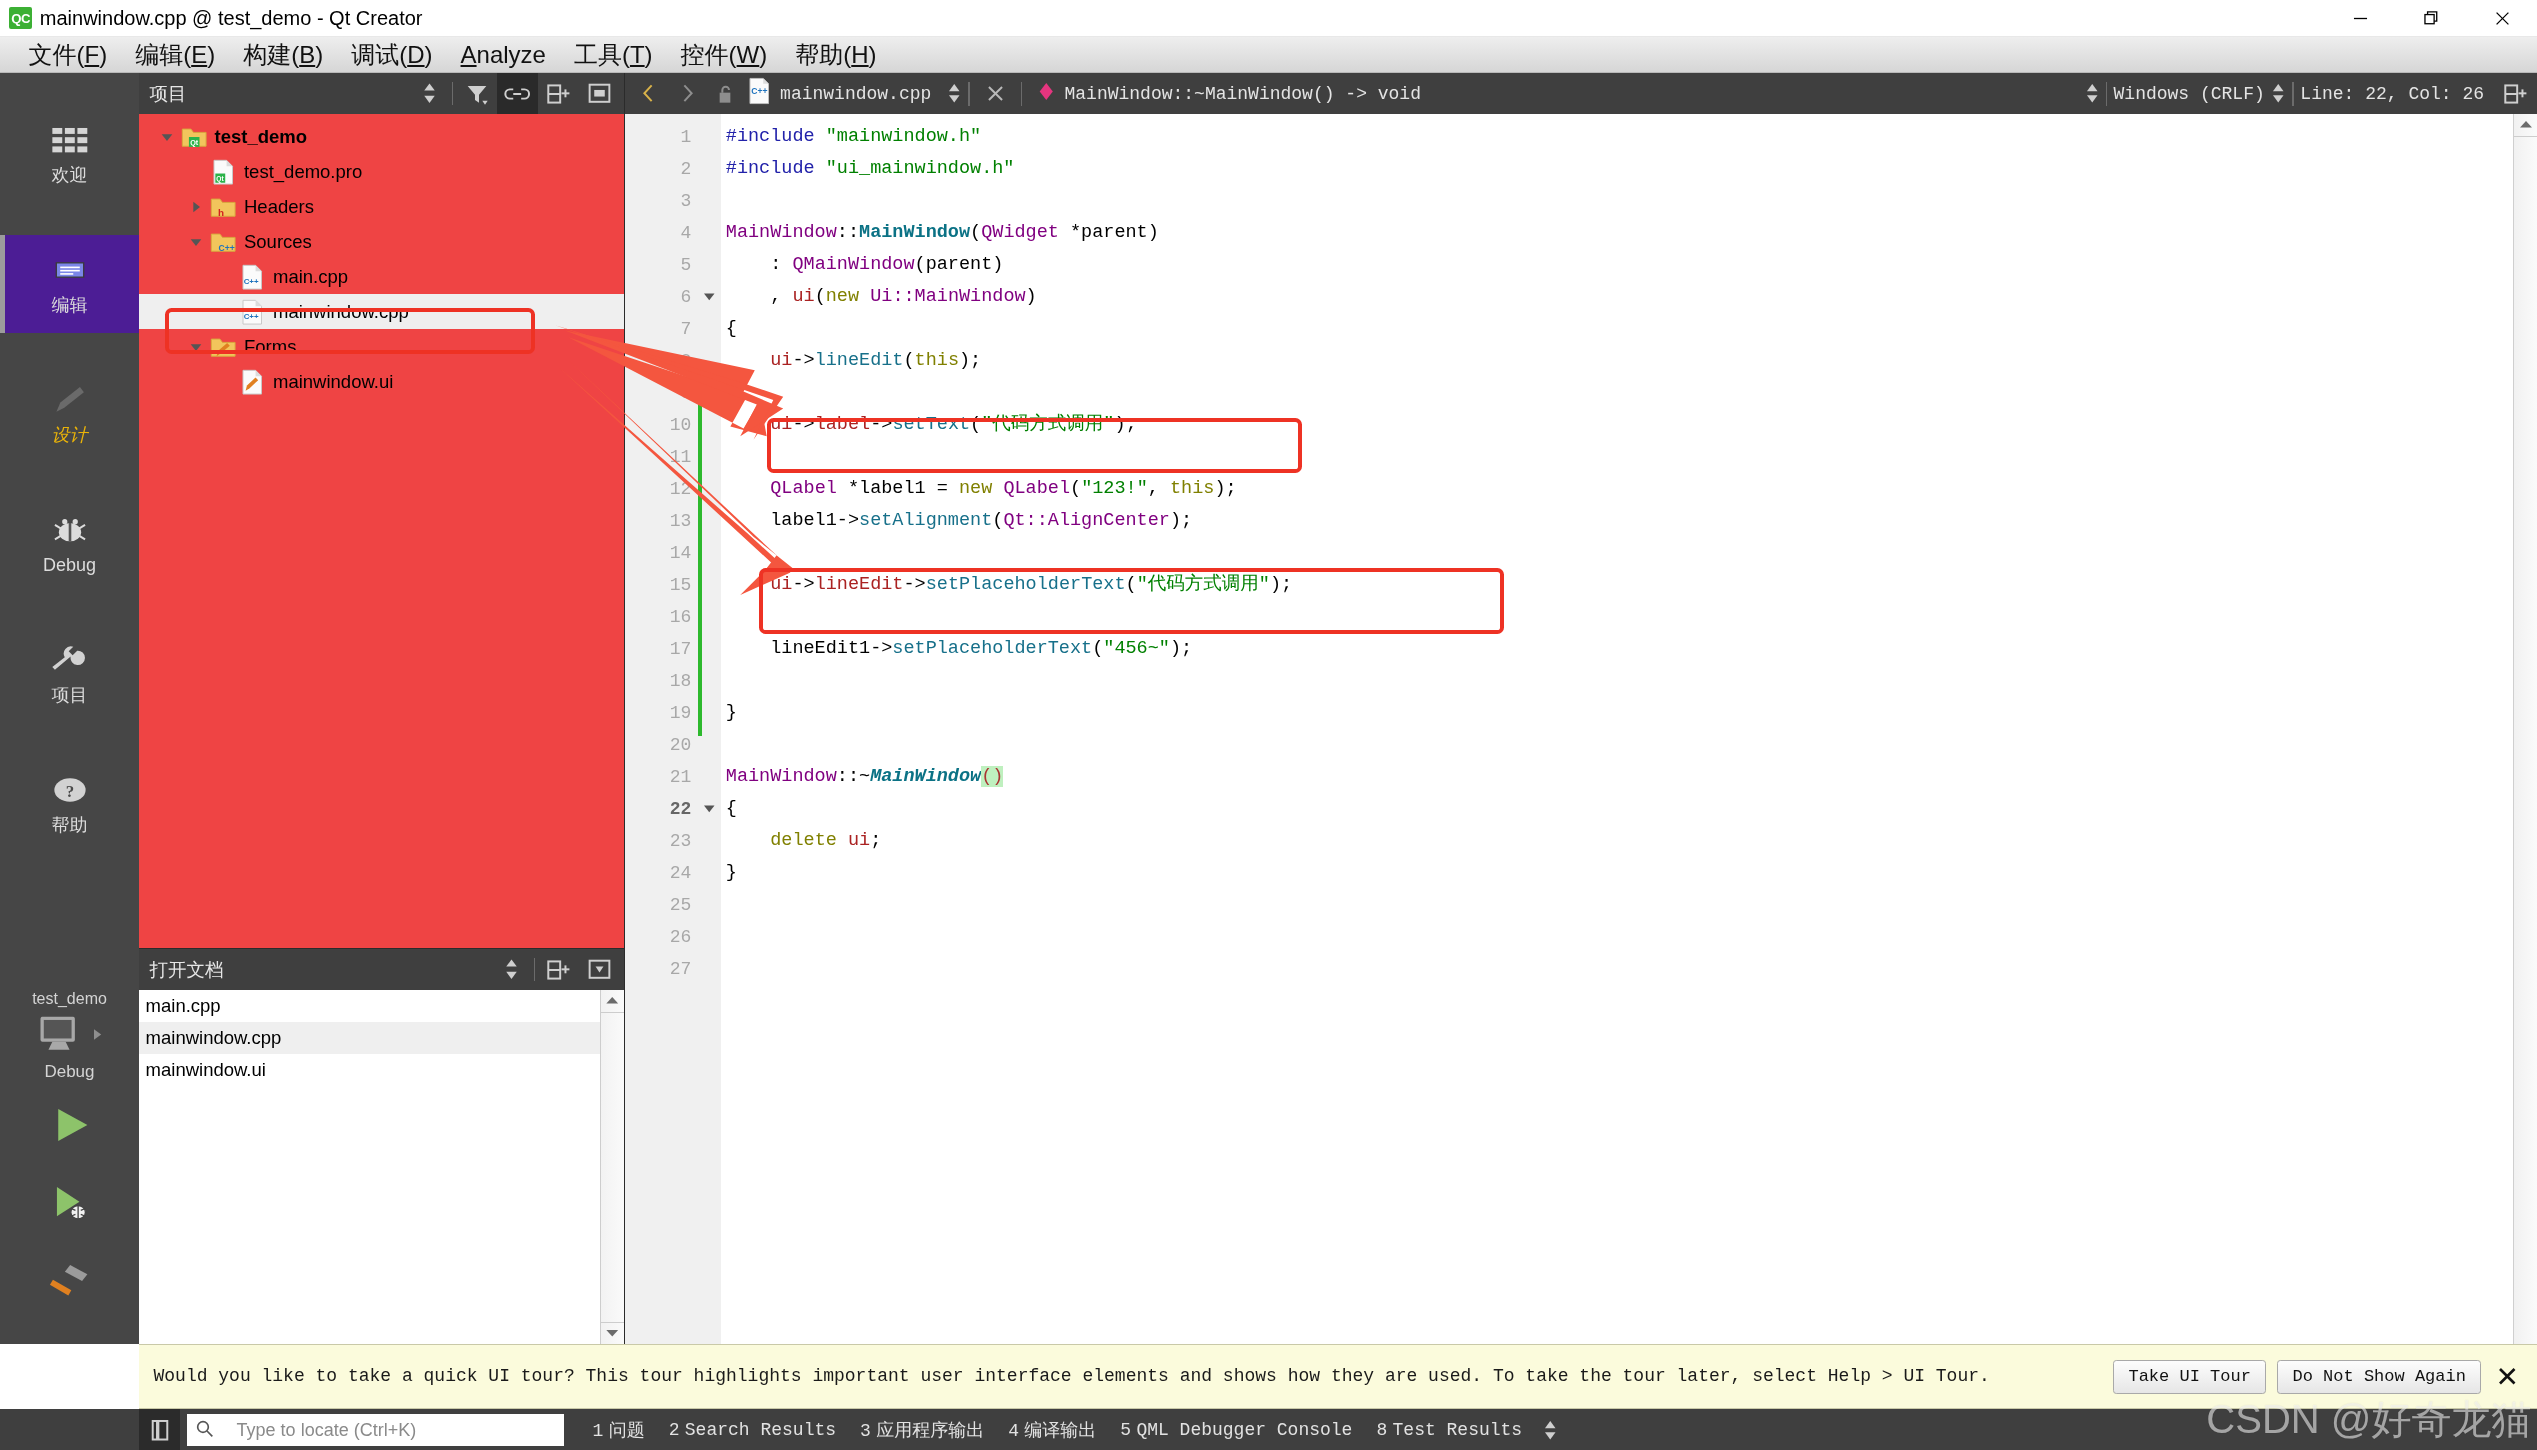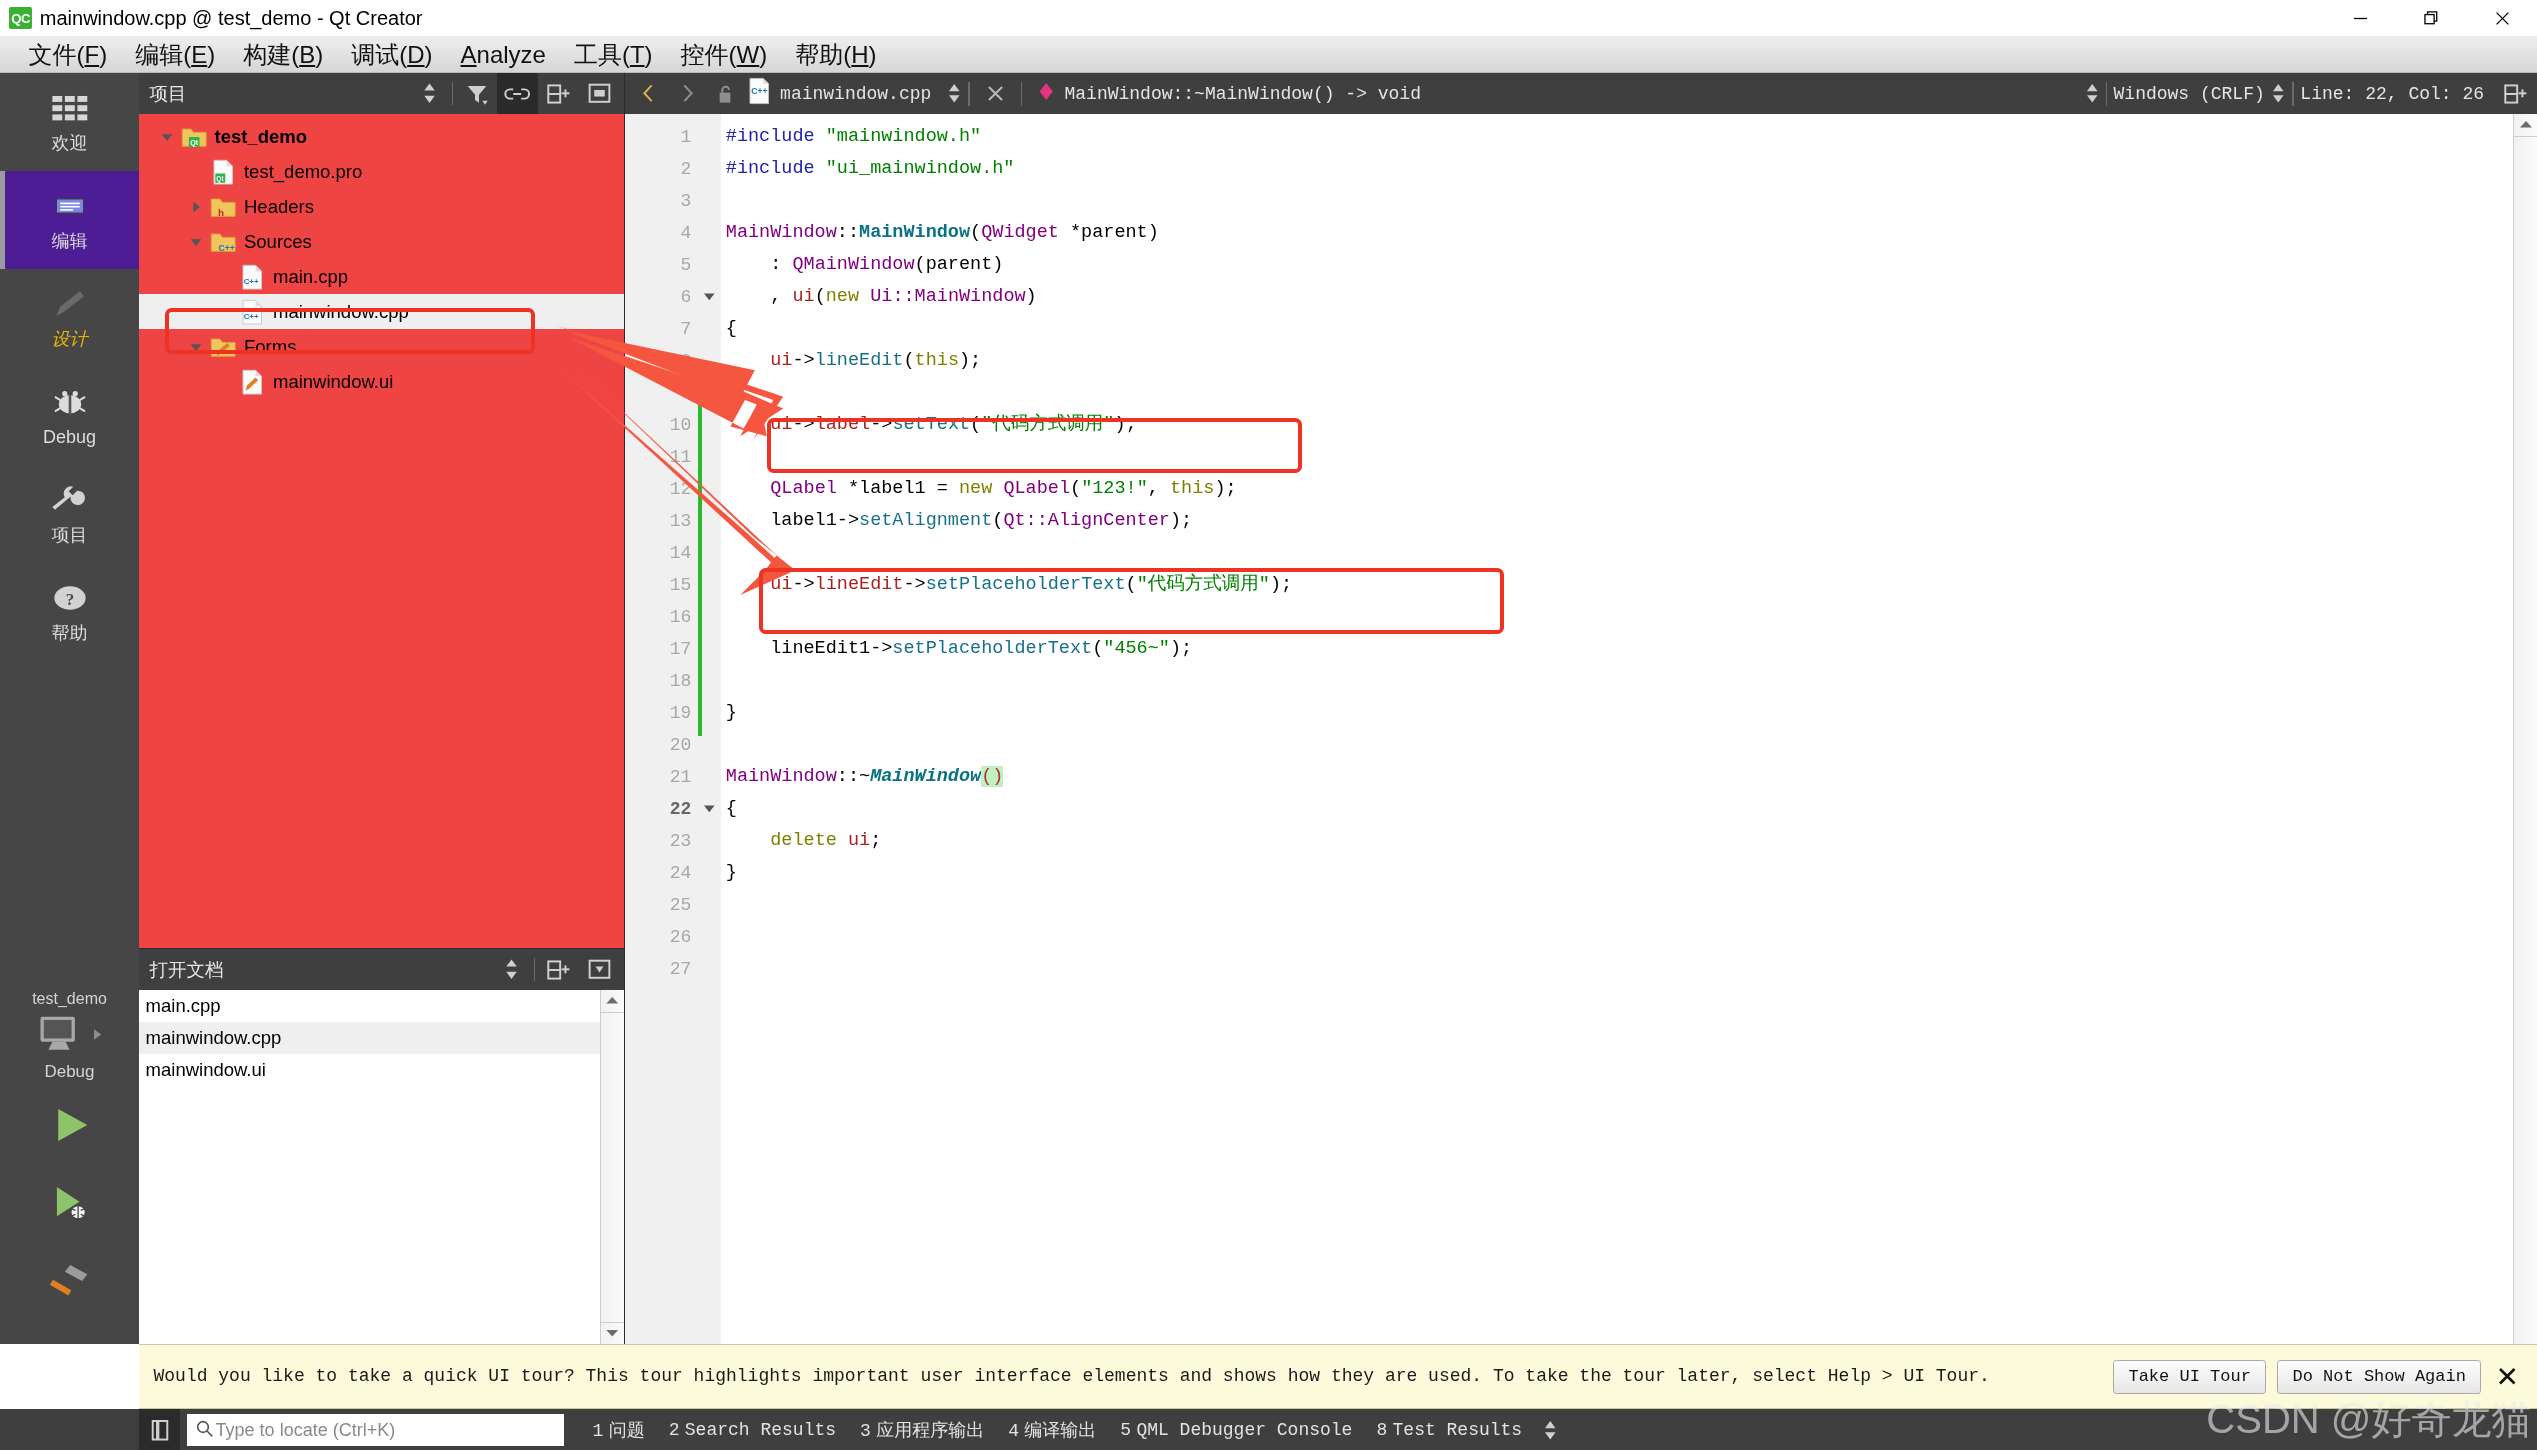--- a/index.html
+++ b/index.html
@@ -58,21 +58,21 @@
   
   .modebar {
     width: 139px; min-width: 139px;
     background: #464646;
     display: flex; flex-direction: column;
     position: relative;
   }
   .mode {
     height: 98px; display: flex; flex-direction: column;
     align-items: center; justify-content: center; gap: 4px;
-    color: #d8d8d8; position: relative;
+    color: #d8d8d8; position: relative; margin-top: 32px;
   }
   .mode.active { background: #4c1d95; }
   .mode.active::before {
     content:""; position:absolute; left:0; top:0; bottom:0; width:5.3px;
     background:#9c9c9c;
   }
   .mode .mode-label {
     font-size: 18px; color: #dcdcdc; font-family: "Liberation Sans", sans-serif;
   }
   .mode.disabled .mode-label { color: #eab308; font-style: italic; }
@@ -221,21 +221,21 @@
   .statusbar {
     height: 42px; min-height:42px; background:#3f3f3f;
     display:flex; align-items:center; padding-left: 139px;
   }
   .sb-toggle {
     width: 41px; height: 42px; background:#2b2b2b;
     display:flex; align-items:center; justify-content:center;
   }
   .locator {
     width: 377px; height: 32px; background:#fff; margin-left: 6.6px;
-    display:flex; align-items:center; padding-left: 8px; gap: 1px;
+    display:flex; align-items:center; padding-left: 8px; gap: 22px;
   }
   .locator .ph { font-size:18px; color:#8a8a8a; font-family:"Liberation Sans",sans-serif; }
   .sb-tabs { display:flex; align-items:center; margin-left: 17px; gap: 0px; }
   .sb-tab {
     font-size: 18px; color:#e2e2e2; padding: 0 12px;
     font-family:"Liberation Mono", monospace; white-space:nowrap;
   }
   .sb-tab .num { margin-right: 5.3px; }
   .sb-spin { margin-left: 9.3px; display:flex; flex-direction:column; gap:2px; }
 

